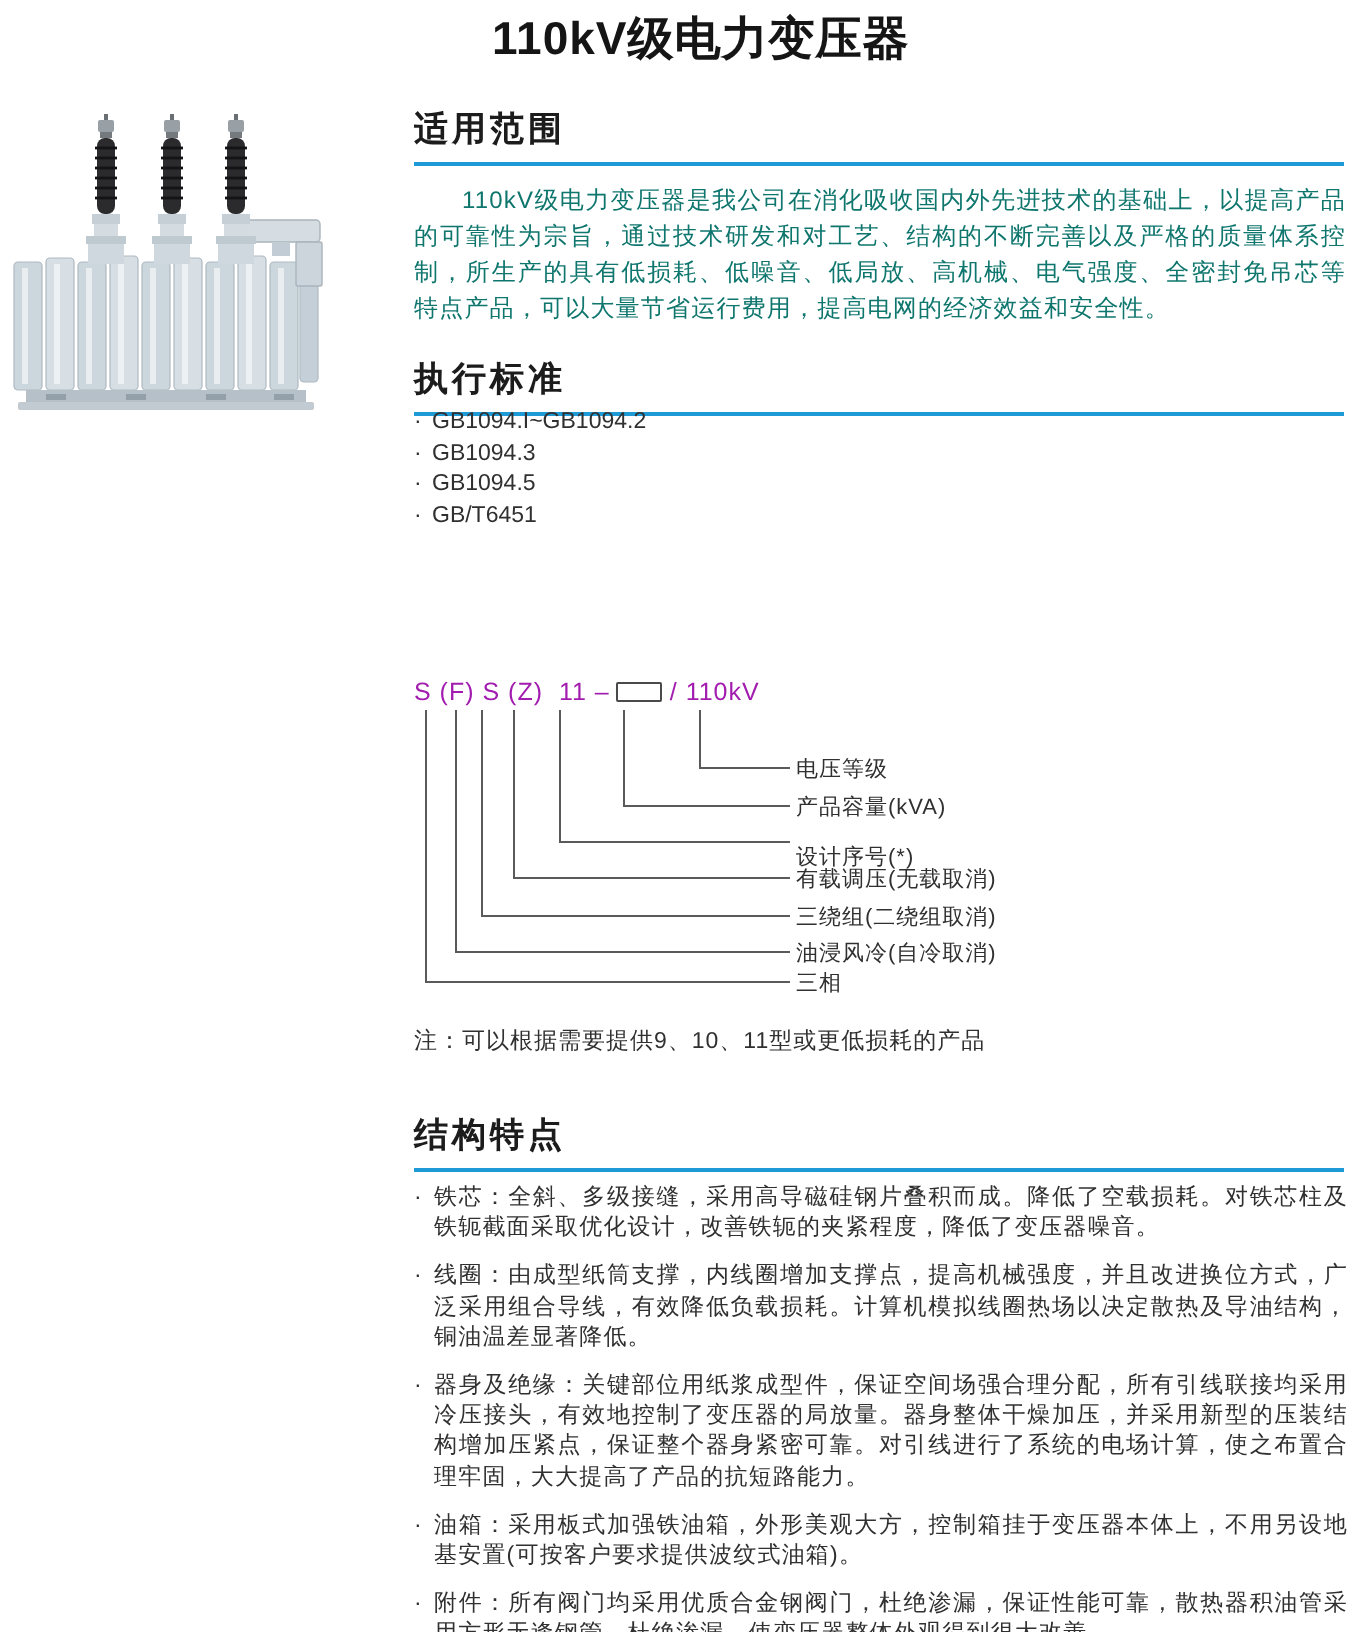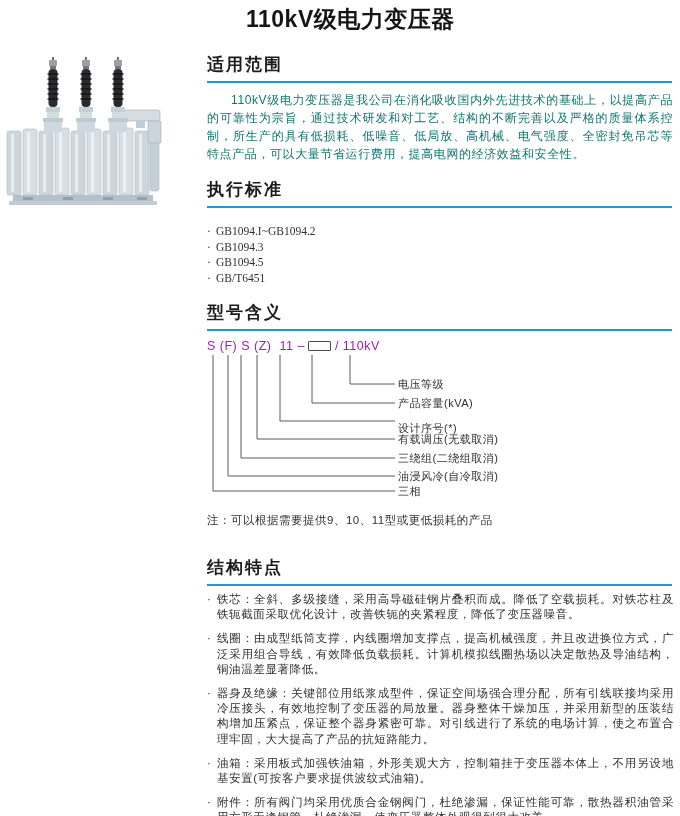--- a/index.html
+++ b/index.html
@@ -37,22 +37,22 @@
   #head-model     { top:301px; }
   #head-features  { top:556px; }
   
   .scope-body {
     position:absolute; left:207px; top:91px; width:466px;
     font-size:12px; line-height:18px; letter-spacing:0.6px;
     text-align:justify; text-indent:2em; color:#0f766e;
   }
   
   .standards {
-    position:absolute; left:207px; top:224px;
-    list-style:none; font-size:11.5px; line-height:15.5px; color:#303030;font-family:Liberation Serif, serif;
+    position:absolute; left:207px; top:204px;
+    list-style:none; font-size:11.5px; line-height:15.5px; color:#303030;
   }
   .standards li { white-space:nowrap; }
   .bullet-dot { display:inline-block; width:9px; color:#303030; }
   
   .model-diagram {
     position:absolute; left:207px; top:339px; width:465px; height:165px;
   }
   .code-line {
     position:absolute; left:0; top:0;
     font-size:12.5px; color:#a21caf; white-space:pre; letter-spacing:0.5px;
@@ -201,21 +201,20 @@
   <p class="scope-body">110kV级电力变压器是我公司在消化吸收国内外先进技术的基础上，以提高产品的可靠性为宗旨，通过技术研发和对工艺、结构的不断完善以及严格的质量体系控制，所生产的具有低损耗、低噪音、低局放、高机械、电气强度、全密封免吊芯等特点产品，可以大量节省运行费用，提高电网的经济效益和安全性。</p>
 
   <h2 class="sec-head" id="head-standards">执行标准</h2>
   <ul class="standards">
     <li><span class="bullet-dot">·</span><span>GB1094.I~GB1094.2</span></li>
     <li><span class="bullet-dot">·</span><span>GB1094.3</span></li>
     <li><span class="bullet-dot">·</span><span>GB1094.5</span></li>
     <li><span class="bullet-dot">·</span><span>GB/T6451</span></li>
   </ul>
 
-  <h2 class="sec-head" id="head-model">型号含义</h2>
   <div class="model-diagram">
     <svg class="connectors" width="465" height="165" viewBox="0 0 465 165">
       <g fill="none" stroke="#5a5a5a" stroke-width="1">
         <polyline points="143,16 143,45 188,45"></polyline>
         <polyline points="105,16 105,64 188,64"></polyline>
         <polyline points="73,16 73,82 188,82"></polyline>
         <polyline points="50,16 50,100 188,100"></polyline>
         <polyline points="34,16 34,119 188,119"></polyline>
         <polyline points="21,16 21,137 188,137"></polyline>
         <polyline points="6,16 6,152 188,152"></polyline>

